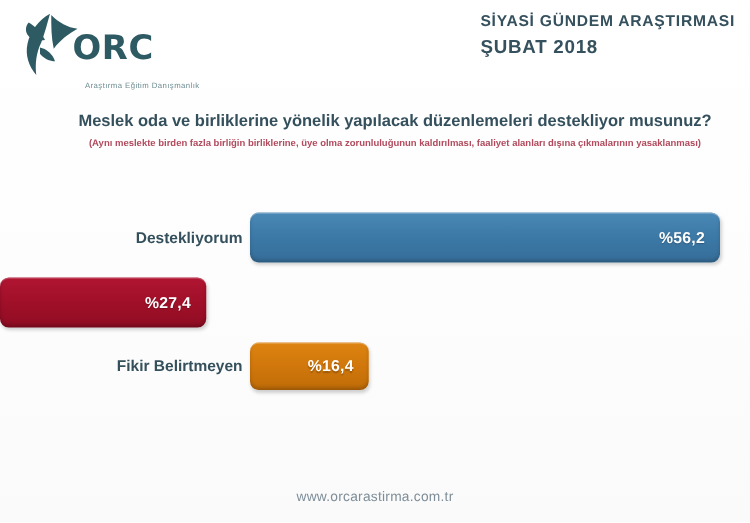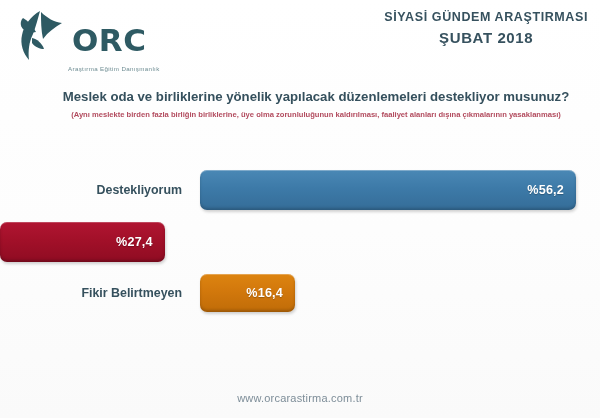--- a/index.html
+++ b/index.html
@@ -37,44 +37,44 @@
   }
   .logo-mark {
     position: absolute;
     left: 2px;
     top: 0px;
     width: 58px;
     height: 58px;
   }
   .logo-word {
     position: absolute;
-    left: 64px;
+    left: 50px;
     top: 17px;
-    font-size: 31px;
+    font-size: 27px;
     font-weight: bold;
     color: #2e5a63;
     letter-spacing: 0.5px;
     line-height: 1;
     font-family: "DejaVu Sans", sans-serif;
   }
   .logo-tag {
     position: absolute;
     left: 60px;
     top: 57px;
     font-size: 6.2px;
     color: #6d8c92;
     letter-spacing: 0.35px;
     white-space: nowrap;
   }
 
   .header-titles {
     position: absolute;
     right: 12px;
     top: 8px;
-    text-align: center;
+    text-align: left;
   }
   .hdr-line1 {
     font-size: 12.5px;
     font-weight: bold;
     color: #36515e;
     letter-spacing: 0.6px;
     line-height: 1.5;
     white-space: nowrap;
   }
   .hdr-line2 {
@@ -122,21 +122,21 @@
   .row {
     position: absolute;
     left: 0;
     width: 600px;
     display: flex;
     align-items: center;
   }
   .row-label {
     width: 200px;
     text-align: right;
-    padding-right: 18px;
+    padding-right: 6px;
     box-sizing: border-box;
     font-size: 12.4px;
     font-weight: bold;
     color: #35505d;
     white-space: nowrap;
   }
   .bar-wrap {
     position: relative;
     flex: 1;
     height: 100%;

